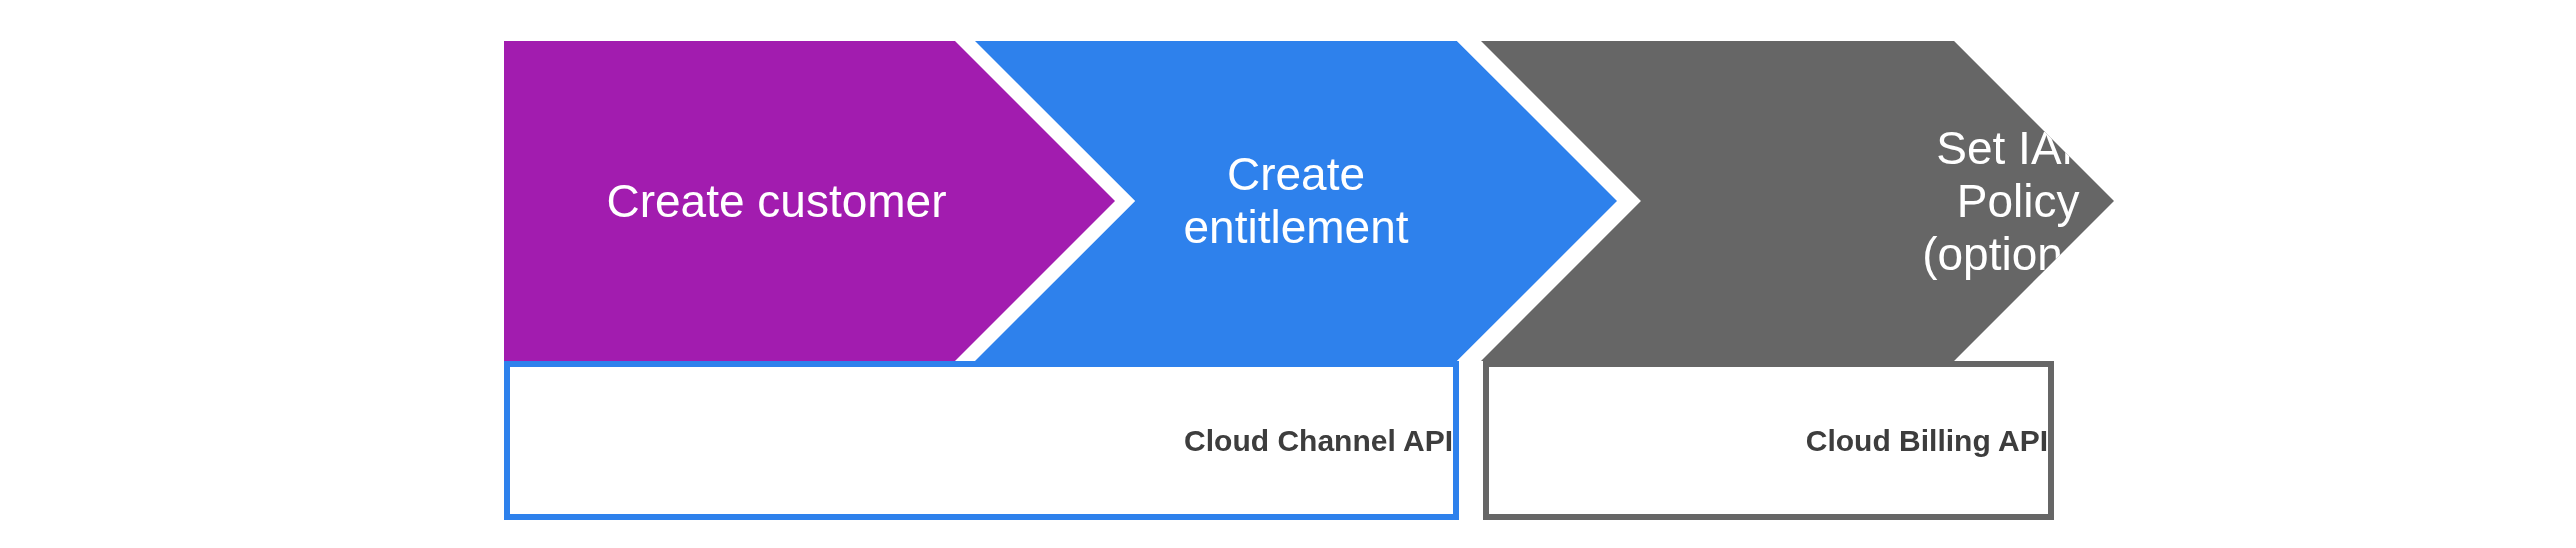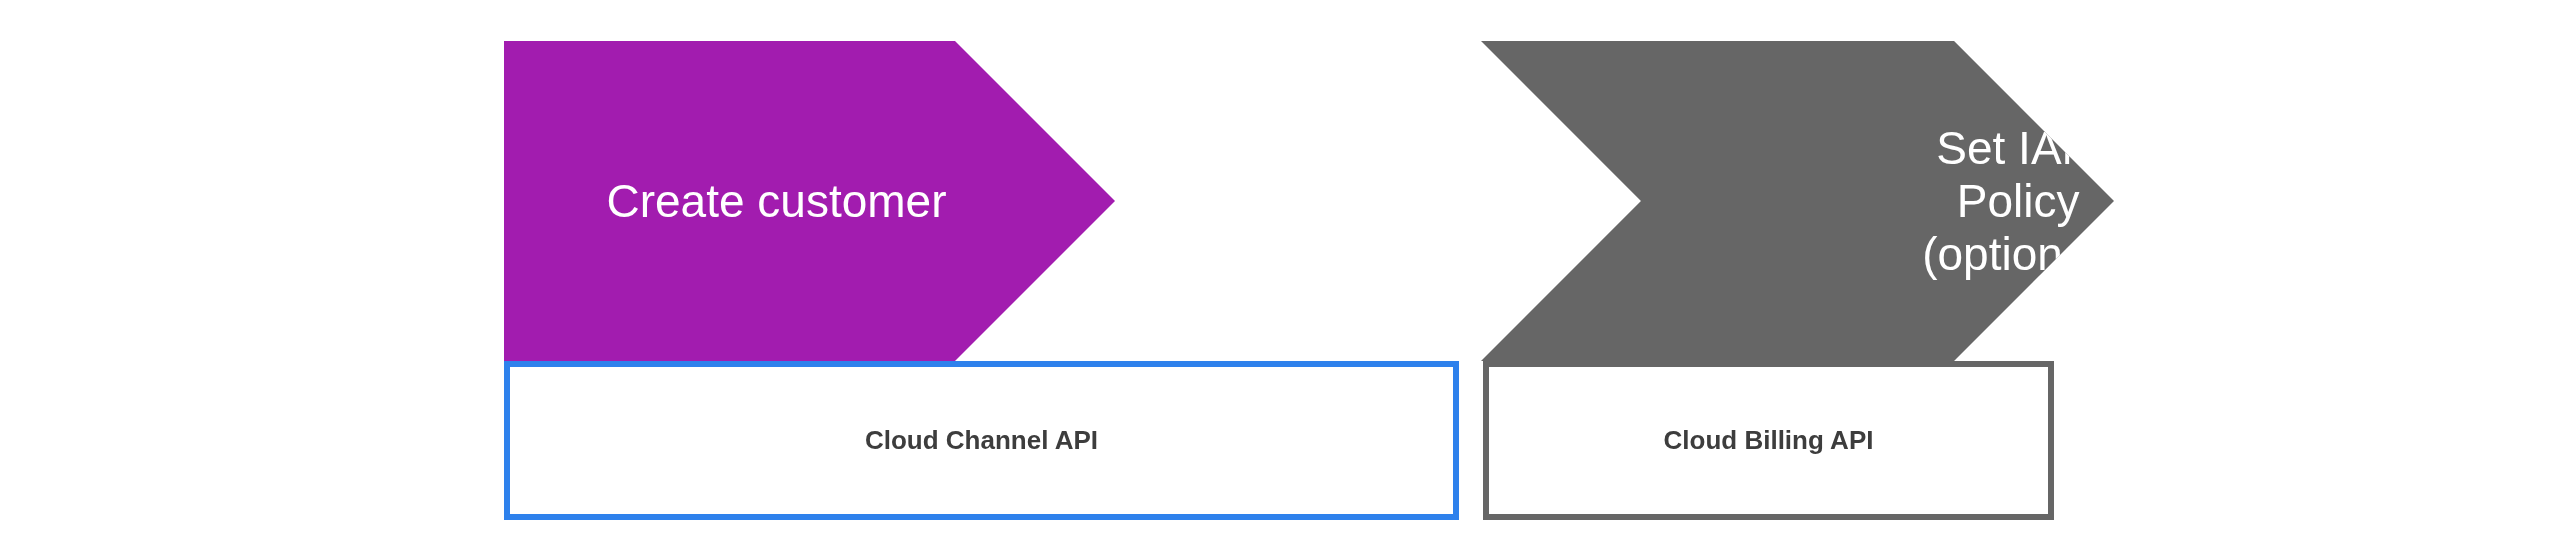--- a/index.html
+++ b/index.html
@@ -55,23 +55,23 @@
 
   
   .api-box {
     position: absolute;
     top: 361px;
     height: 159px;
     background: #ffffff;
     box-sizing: border-box;
     display: flex;
     align-items: center;
-    justify-content: center;
+    justify-content: flex-end;
     font-weight: bold;
-    font-size: 26px;
+    font-size: 30px;
   }
   .api-box-channel {
     left: 504px;
     width: 955px;
     border: 6.2px solid #2e81ec;
   }
   .api-box-billing {
     left: 1483px;
     width: 571px;
     border: 6.2px solid #666666;
@@ -79,20 +79,24 @@
 </style>
 </head>
 <body>
 
 <div class="canvas">
 
   <div class="chevron chevron-1" style="background-color: #a21caf; color: rgb(255, 255, 255);">
     <span class="chevron-label">Create customer</span>
   </div>
 
+  <div class="chevron chevron-2" style="background-color: rgb(46, 129, 236); color: rgb(255, 255, 255);">
+    <span class="chevron-label">Create
+entitlement</span>
+  </div>
 
   <div class="chevron chevron-3" style="background-color: rgb(102, 102, 102); color: rgb(255, 255, 255);">
     <span class="chevron-label">Set IAM
 Policy
 (optional)</span>
   </div>
 
   <div class="api-box api-box-channel" style="border-color: rgb(46, 129, 236); color: rgb(61, 61, 61);">
     <span>Cloud Channel API</span>
   </div>

